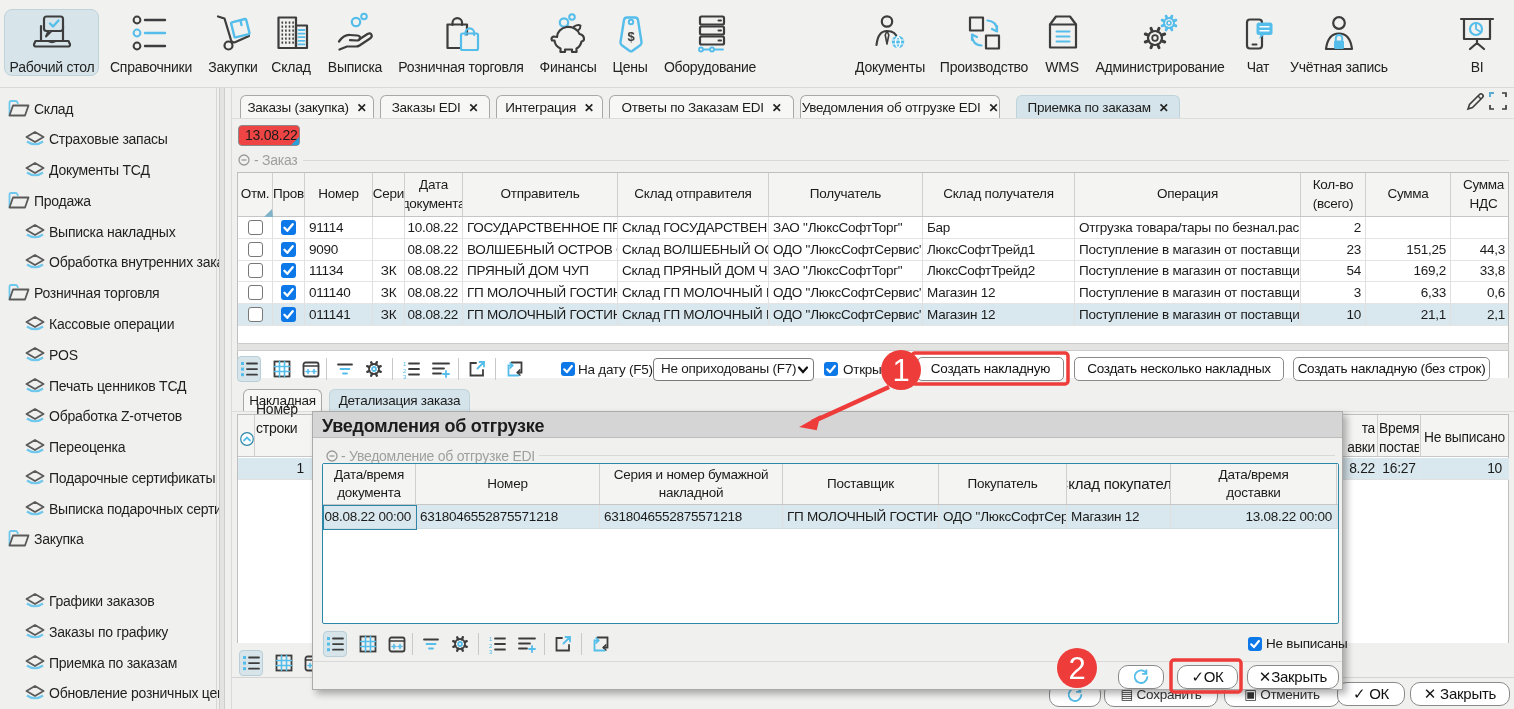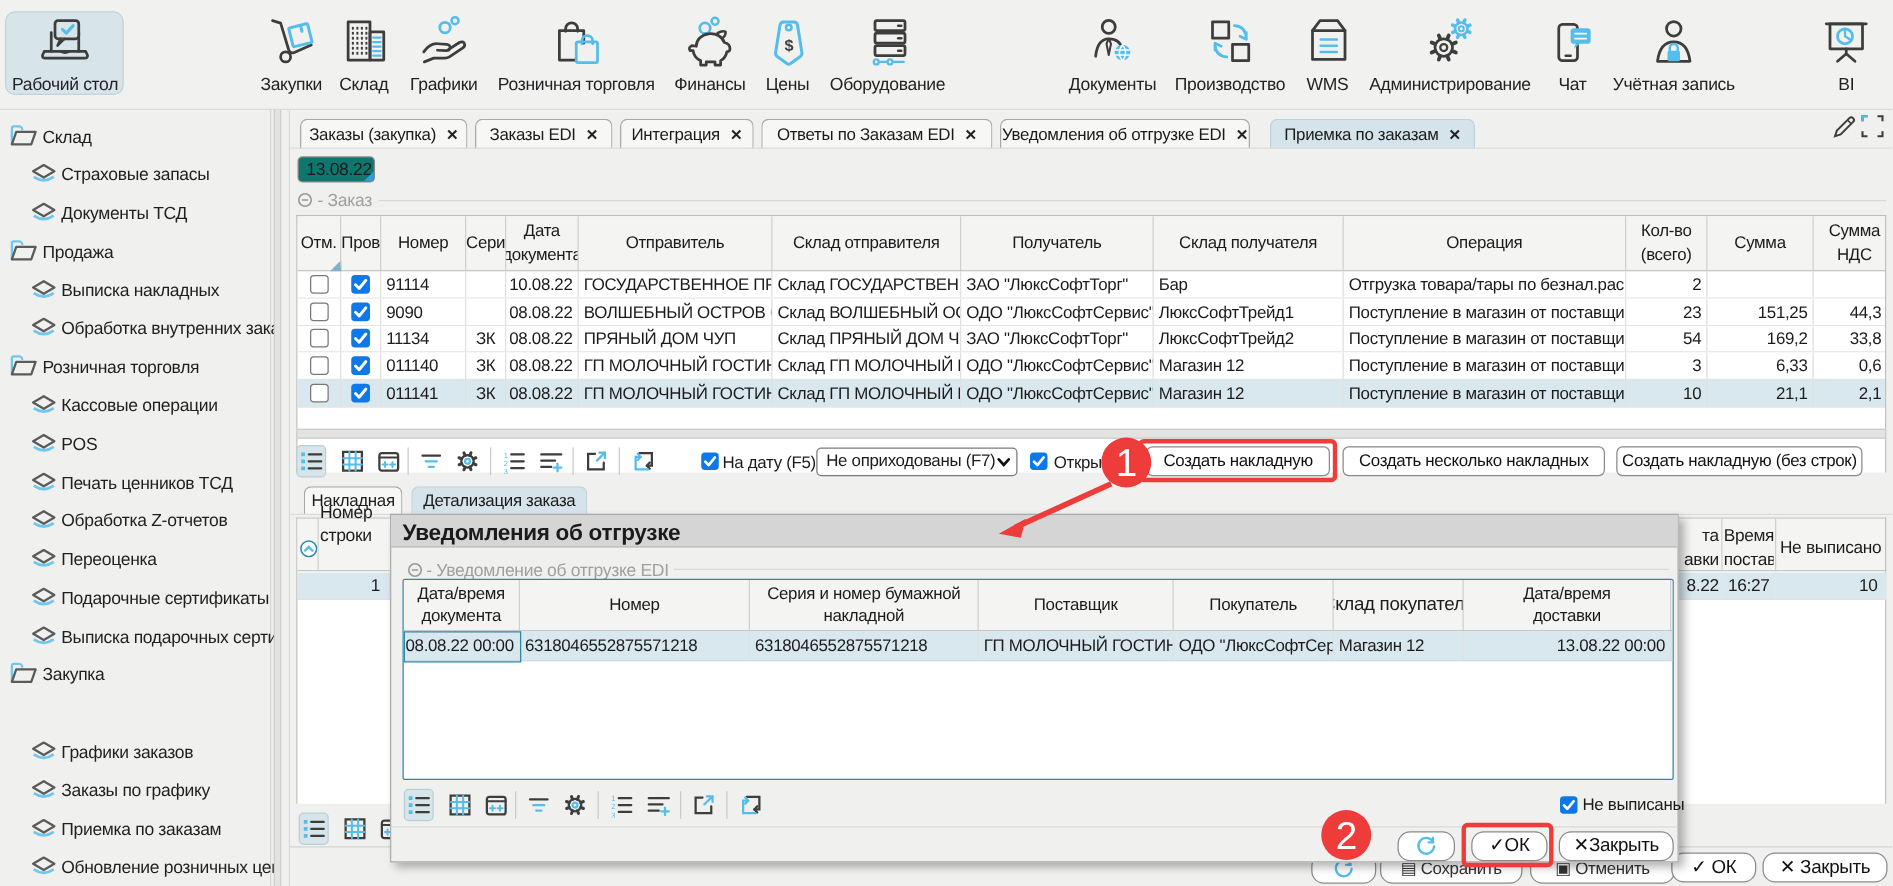--- a/index.html
+++ b/index.html
@@ -39,20 +39,31 @@
       <svg width="44" height="42" viewBox="0 0 44 42" fill="none" stroke-linecap="round" stroke-linejoin="round">
         <path d="M11 14 V29 M33 14 V29" stroke="#3d3d3d" stroke-width="2.2"></path>
         <path d="M5.5 29 h33 l1.5 3.2 q0.3 2.3 -2.3 2.3 h-31.4 q-2.6 0 -2.3 -2.3 z" stroke="#3d3d3d" stroke-width="2.2"></path>
         <path d="M18.5 29.2 q3.5 2 7 0" stroke="#3d3d3d" stroke-width="2"></path>
         <rect x="14" y="4.5" width="19" height="14.5" rx="2.5" stroke="#3d3d3d" stroke-width="2.2" fill="#d7e5ea"></rect>
         <path d="M18.5 19 l-2.5 5.5 5.5 -5.5" stroke="#3d3d3d" stroke-width="2" fill="#d7e5ea"></path>
         <path d="M20 11.5 l3 3 5.5 -6" stroke="#55bde9" stroke-width="2.4"></path>
       </svg>
       <div class="lb">Рабочий стол</div>
     </div>
+<div class="ti" style="left:71px;width:160px">
+      <svg width="44" height="42" viewBox="0 0 44 42" fill="none" stroke-linecap="round" stroke-linejoin="round">
+        <circle cx="8" cy="8" r="3.4" stroke="#3d3d3d" stroke-width="2"></circle>
+        <path d="M16 8 H36" stroke="#3d3d3d" stroke-width="2.4"></path>
+        <circle cx="8" cy="21" r="3.4" stroke="#55bde9" stroke-width="2"></circle>
+        <path d="M16 21 H36" stroke="#55bde9" stroke-width="2.4"></path>
+        <circle cx="8" cy="34" r="3.4" stroke="#3d3d3d" stroke-width="2"></circle>
+        <path d="M16 34 H36" stroke="#3d3d3d" stroke-width="2.4"></path>
+      </svg>
+      <div class="lb">Справочники</div>
+    </div>
 <div class="ti" style="left:153px;width:160px">
       <svg width="44" height="42" viewBox="0 0 44 42" fill="none" stroke-linecap="round" stroke-linejoin="round">
         <path d="M7 4.5 l6.5 2 6.5 21.5 q1 3 4 2.2 L38 24" stroke="#3d3d3d" stroke-width="2.2"></path>
         <circle cx="17.5" cy="33.5" r="4" stroke="#3d3d3d" stroke-width="2.2"></circle>
         <rect x="21.5" y="8.5" width="15.5" height="15.5" rx="1" transform="rotate(-14 29 16)" stroke="#55bde9" stroke-width="2.4"></rect>
         <path d="M29.5 8.5 l1 4.5" stroke="#55bde9" stroke-width="2.4"></path>
       </svg>
       <div class="lb">Закупки</div>
     </div>
 <div class="ti" style="left:211px;width:160px">
@@ -91,21 +102,21 @@
       </svg>
       <div class="lb">Склад</div>
     </div>
 <div class="ti" style="left:275px;width:160px">
       <svg width="44" height="42" viewBox="0 0 44 42" fill="none" stroke-linecap="round" stroke-linejoin="round">
         <circle cx="23" cy="10" r="4.2" stroke="#55bde9" stroke-width="2.2"></circle>
         <circle cx="31" cy="4.5" r="2.8" stroke="#55bde9" stroke-width="2"></circle>
         <path d="M6 29.5 q5 -7 11 -6.5 l7.5 0.5 q3 0.5 2.5 3 -0.5 2 -3 2 l-7 -0.3" stroke="#3d3d3d" stroke-width="2.2"></path>
         <path d="M26 27.5 l8.5 -5.5 q3 -1.5 4 0.8 1 2 -1.5 3.7 L26.5 33.5 q-1.5 1 -3.5 1 H14 l-7.5 3" stroke="#3d3d3d" stroke-width="2.2"></path>
       </svg>
-      <div class="lb">Графики</div>
+      <div class="lb">Выписка</div>
     </div>
 <div class="ti" style="left:381px;width:160px">
       <svg width="44" height="42" viewBox="0 0 44 42" fill="none" stroke-linecap="round" stroke-linejoin="round">
         <path d="M13.5 13 v-2 a4.8 4.8 0 0 1 9.6 0 v2" stroke="#3d3d3d" stroke-width="2.2"></path>
         <path d="M8.5 12.5 h19.5 v10 M8.5 12.5 v23.5 h13" stroke="#3d3d3d" stroke-width="2.2"></path>
         <path d="M26.5 23 v-2.3 a4.3 4.3 0 0 1 8.6 0 V23" stroke="#55bde9" stroke-width="2.2"></path>
         <rect x="22" y="21.5" width="17" height="16.5" rx="1.5" stroke="#55bde9" stroke-width="2.2"></rect>
       </svg>
       <div class="lb">Розничная торговля</div>
     </div>
@@ -308,21 +319,21 @@
 <div class="tab act" style="left:1016px;width:164px">Приемка по заказам<span class="x">✕</span></div>
 <div class="abs" style="left:232px;top:118px;width:1282px;height:1px;background:#dcdcdc"></div>
 <svg class="abs" style="left:1464px;top:91px" width="22" height="22" viewBox="0 0 22 22" fill="none">
       <path d="M4 18 L5.5 13.5 15.5 3.5 q1.5 -1.5 3 0 1.5 1.5 0 3 L8.5 16.5 z" stroke="#3d3d3d" stroke-width="1.6"></path>
       <path d="M14 5 l3 3" stroke="#3d3d3d" stroke-width="1.4"></path>
     </svg>
 <svg class="abs" style="left:1488px;top:91px" width="20" height="20" viewBox="0 0 20 20" fill="none">
       <path d="M2 6 V2 H6 M14 2 H18 V6 M18 14 V18 H14 M6 18 H2 V14" stroke="#3d3d3d" stroke-width="1.7"></path>
       <path d="M2 6 V2 H6" stroke="#55bde9" stroke-width="1.7"></path>
     </svg>
-<div class="abs" style="left:238px;top:125px;width:62px;height:21px;background:#0f766e;border:1.5px solid #8a8a8a;border-radius:4px;font-size:14px;line-height:18px;padding-left:6px">13.08.22</div>
+<div class="abs" style="left:238px;top:125px;width:62px;height:21px;background:#ef4444;border:1.5px solid #8a8a8a;border-radius:4px;font-size:14px;line-height:18px;padding-left:6px">13.08.22</div>
 <div class="abs" style="left:291px;top:137px;width:0;height:0;border-left:8px solid transparent;border-bottom:8px solid #2d9fd8"></div>
 <svg class="abs" style="left:238px;top:154px" width="12" height="12" viewBox="0 0 12 12" fill="none">
       <circle cx="6" cy="6" r="5" stroke="#9a9a9a" stroke-width="1.3"></circle>
       <path d="M3.5 6 h5" stroke="#9a9a9a" stroke-width="1.3"></path>
     </svg>
 <div class="abs" style="left:254px;top:152px;font-size:14px;color:#9f9f9f">- Заказ</div>
 <div class="abs" style="left:303px;top:160px;width:1206px;height:1px;background:#d8d8d8"></div>
 <div class="abs" style="left:237px;top:172px;width:1272px;height:206px;background:#fff;border:1px solid #bfbfbf;border-bottom:none;overflow:hidden">
 <div class="hdr" style="height:44px;border-bottom:1px solid #c6c6c6;position:relative">
 <div style="width:35px">Отм.</div>

